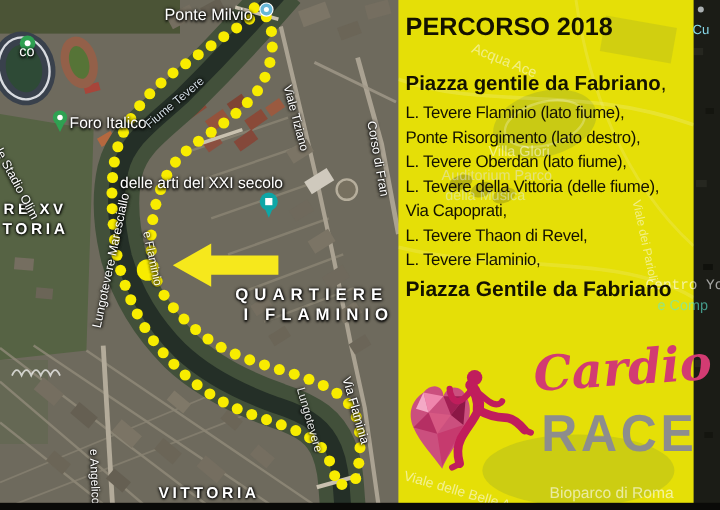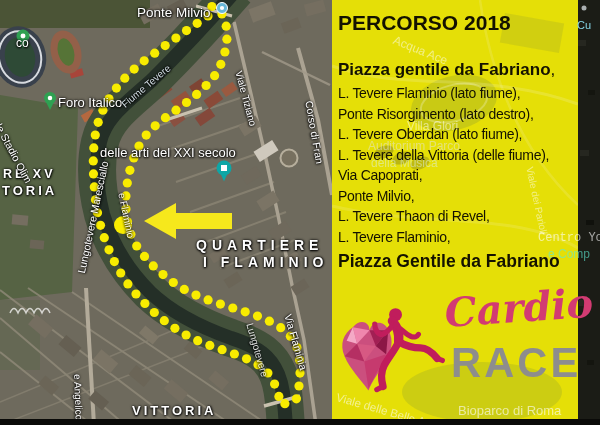--- a/index.html
+++ b/index.html
@@ -309,21 +309,20 @@
 
   <div id="panel-content">
     <div id="panel-title">PERCORSO 2018</div>
     <div class="start-line"><span>Piazza gentile da Fabriano</span><span class="comma">,</span></div>
     <ul id="route-lines">
         <li>L. Tevere Flaminio (lato fiume),</li>
         <li>Ponte Risorgimento (lato destro),</li>
         <li>L. Tevere Oberdan (lato fiume),</li>
         <li>L. Tevere della Vittoria (delle fiume),</li>
         <li>Via Capoprati,</li>
-        <li>Ponte Milvio,</li>
         <li>L. Tevere Thaon di Revel,</li>
         <li>L. Tevere Flaminio,</li>
       </ul>
     <div class="end-line">Piazza Gentile da Fabriano</div>
 
     <div id="logo">
       <svg id="logo-heart-runner" viewBox="0 0 115 100" xmlns="http://www.w3.org/2000/svg">
         <g>
           <path d="M 17,29 C 23,21 33,23 33,32 C 36,22 48,23 51,32 C 57,41 54,54 47,64 C 41,74 35,82 32,90 C 25,80 14,69 9,57 C 4,45 8,35 17,29 Z" fill="#cb4f7e"></path>
           <polygon points="17,29 33,32 21,45" fill="#ef86ad"></polygon>

